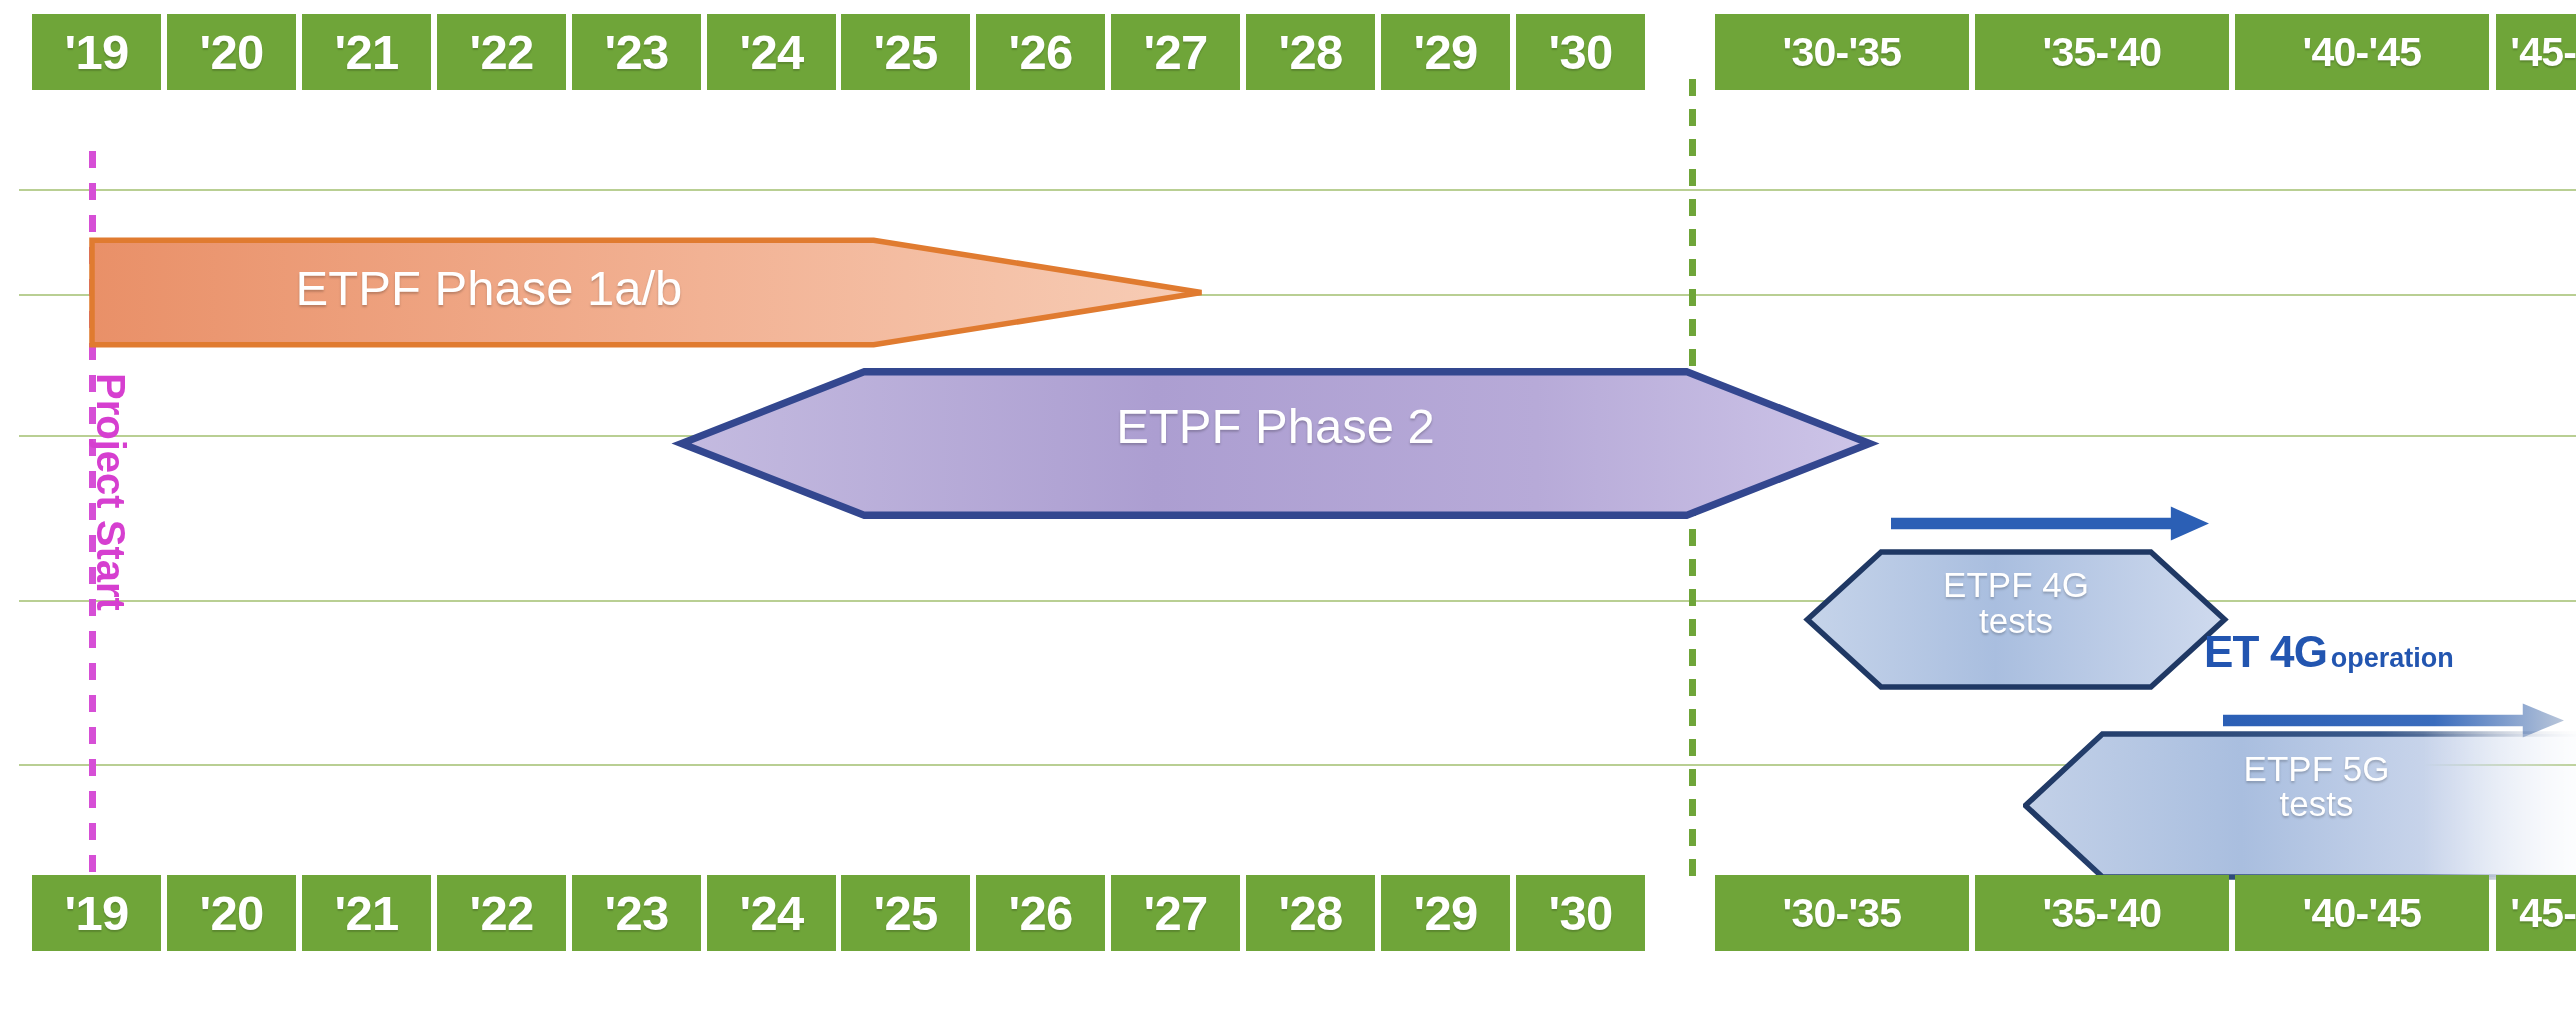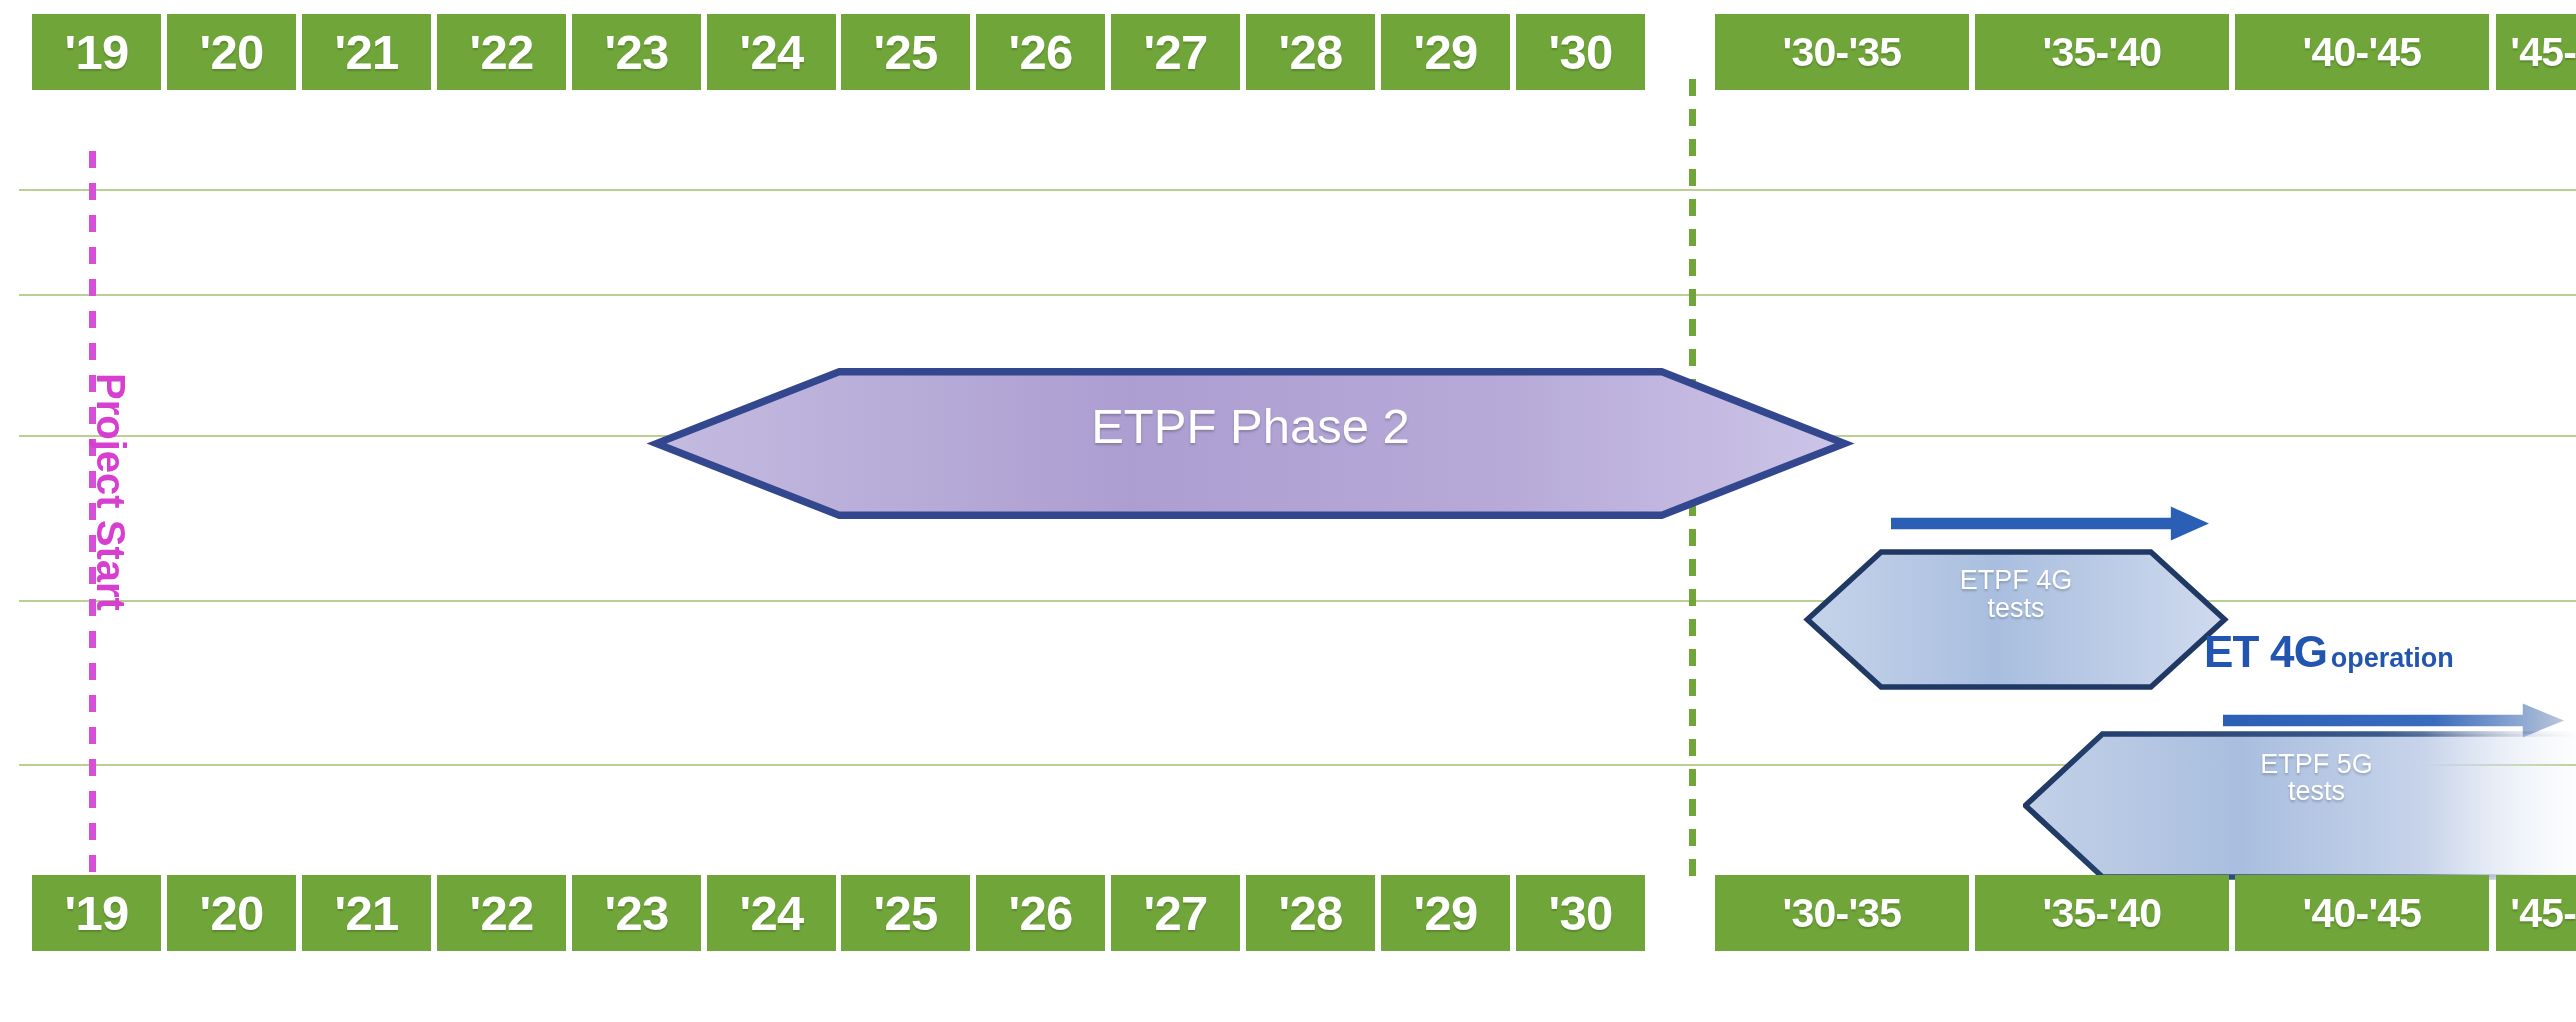--- a/index.html
+++ b/index.html
@@ -72,21 +72,21 @@
   .shape-label{
     position:absolute;left:0;right:0;
     text-align:center;
     color:#ffffff;
     font-size:49px;
     pointer-events:none;
     text-shadow:0 1.6px 2.4px rgba(0,0,0,.22);
     white-space:pre-line;
     line-height:1.02;
   }
-  .shape-label.small{font-size:27px;}
+  .shape-label.small{font-size:35px;}
 
   
   .op-label{position:absolute;white-space:nowrap;color:#2255b0;}
   .op-label .big{font-size:44px;font-weight:bold;letter-spacing:-0.8px;}
   .op-label .sml{font-size:27px;font-weight:bold;}
   .op-arrow{position:absolute;}
   .op-arrow svg{display:block;width:100%;height:100%;}
 </style>
 </head>
 <body>
@@ -117,22 +117,35 @@
   <div class="gridline" style="top:294px;"></div>
   <div class="gridline" style="top:435px;"></div>
   <div class="gridline" style="top:600px;"></div>
   <div class="gridline" style="top:764px;"></div>
 
   <div class="vdash-green" style="left:1689px;"></div>
   <div class="vdash-magenta" style="left:89px;"></div>
   <div class="project-start" style="left:133px;top:373px;">Project Start</div>
 
 
-
-  <div class="shape" style="left:655px;top:367px;width:1191px;height:153px;">
+  <div class="shape" style="left:92px;top:237px;width:1111px;height:111px;">
+    <svg viewBox="0 0 1400 140" preserveAspectRatio="none">
+      <defs>
+        <linearGradient id="gradOrange" x1="0" y1="0" x2="1" y2="0">
+          <stop offset="0%" stop-color="#e99068"></stop>
+          <stop offset="55%" stop-color="#f2b294"></stop>
+          <stop offset="100%" stop-color="#f7cdb6"></stop>
+        </linearGradient>
+      </defs>
+      <polygon points="0,4 985,4 1398,70 985,136 0,136" fill="url(#gradOrange)" stroke="#e07b30" stroke-width="7"></polygon>
+    </svg>
+    <div class="shape-label" style="top:27px;left:0;width:794px;">ETPF Phase 1a/b</div>
+  </div>
+
+  <div class="shape" style="left:680px;top:367px;width:1191px;height:153px;">
     <svg viewBox="0 0 1500 162" preserveAspectRatio="none">
       <defs>
         <linearGradient id="gradPurple" x1="0" y1="0" x2="1" y2="0">
           <stop offset="0%" stop-color="#c4bbe0"></stop>
           <stop offset="40%" stop-color="#ac9ed1"></stop>
           <stop offset="72%" stop-color="#b7aad8"></stop>
           <stop offset="100%" stop-color="#cdc5e8"></stop>
         </linearGradient>
       </defs>
       <polygon points="2,81 232,5 1268,5 1498,81 1268,157 232,157" fill="url(#gradPurple)" stroke="#33478f" stroke-width="8"></polygon>

